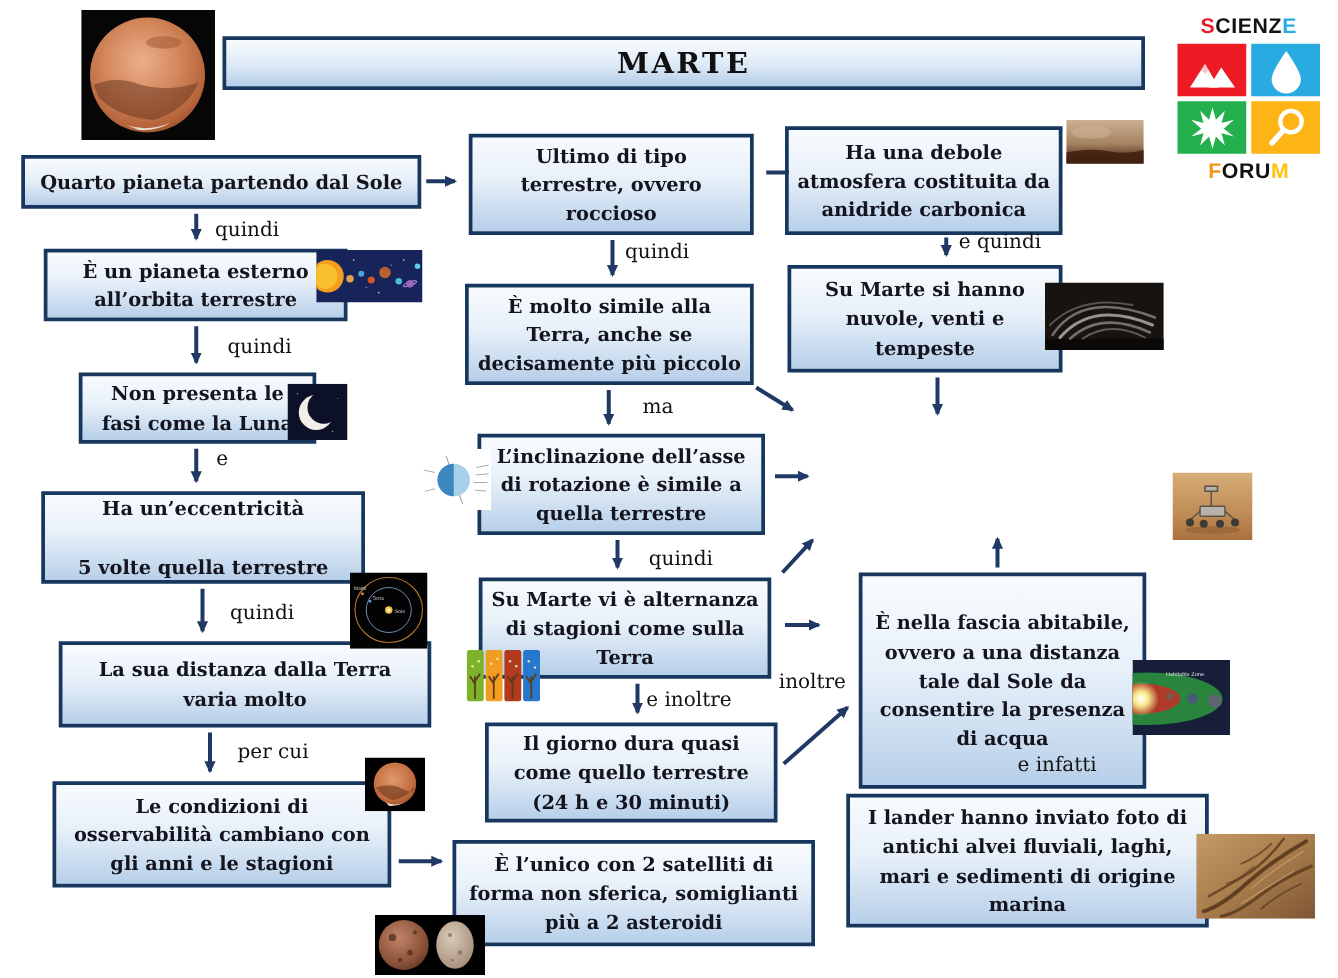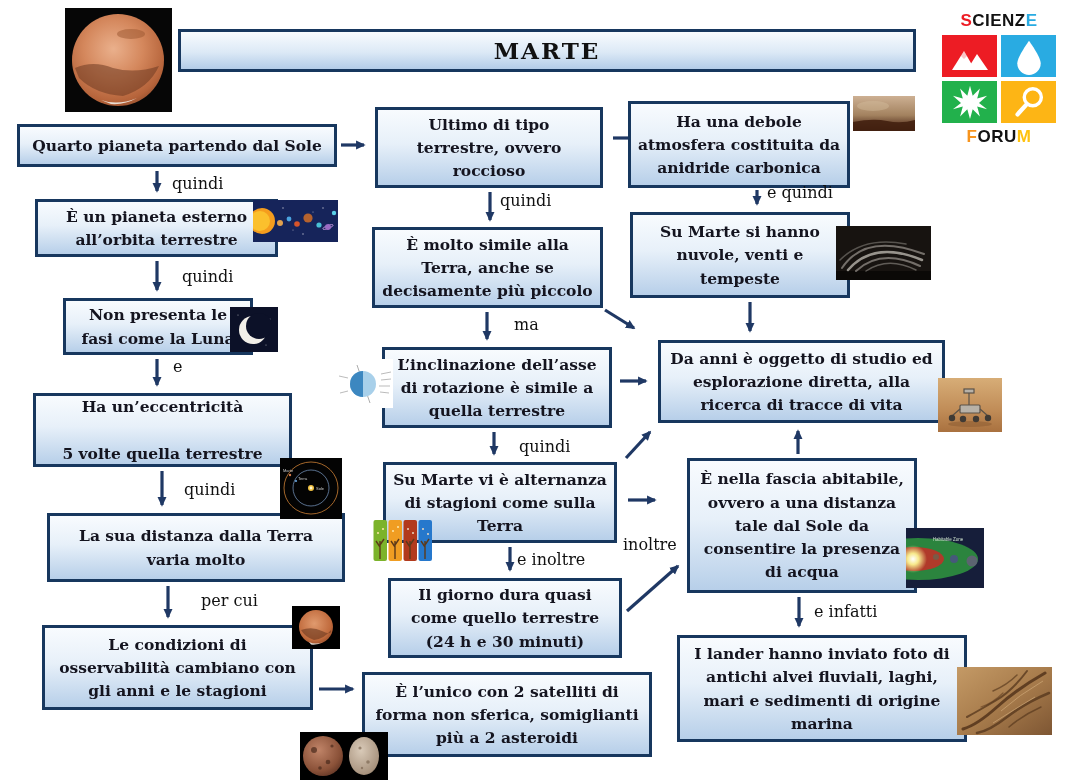--- a/index.html
+++ b/index.html
@@ -128,38 +128,35 @@
 (24 h e 30 minuti)</div>
   <div class="node" style="left:362px;top:672px;width:290px;height:85px">È l’unico con 2 satelliti di
 forma non sferica, somiglianti
 più a 2 asteroidi</div>
   <div class="node" style="left:628px;top:101px;width:222px;height:87px">Ha una debole
 atmosfera costituita da
 anidride carbonica</div>
   <div class="node" style="left:630px;top:212px;width:220px;height:86px">Su Marte si hanno
 nuvole, venti e
 tempeste</div>
-  <div class="node" style="left:658px;top:340px;width:287px;height:83px">Da anni è oggetto di studio ed
-esplorazione diretta, alla
-ricerca di tracce di vita</div>
-  <div class="node" style="left:687px;top:458px;width:230px;height:135px">È nella fascia abitabile,
+  <div class="node" style="left:687px;top:458px;width:230px;height:173px">È nella fascia abitabile,
 ovvero a una distanza
 tale dal Sole da
 consentire la presenza
 di acqua</div>
   <div class="node" style="left:677px;top:635px;width:290px;height:107px">I lander hanno inviato foto di
 antichi alvei fluviali, laghi,
 mari e sedimenti di origine
 marina</div>
 
   <span class="edge-label" style="left:172px;top:174px">quindi</span>
   <span class="edge-label" style="left:182px;top:267px">quindi</span>
   <span class="edge-label" style="left:173px;top:357px">e</span>
   <span class="edge-label" style="left:184px;top:480px">quindi</span>
-  <span class="edge-label" style="left:201px;top:591px">per cui</span>
+  <span class="edge-label" style="left:190px;top:591px">per cui</span>
   <span class="edge-label" style="left:500px;top:191px">quindi</span>
   <span class="edge-label" style="left:514px;top:315px">ma</span>
   <span class="edge-label" style="left:519px;top:437px">quindi</span>
   <span class="edge-label" style="left:517px;top:550px">e inoltre</span>
   <span class="edge-label" style="left:623px;top:535px">inoltre</span>
   <span class="edge-label" style="left:767px;top:183px">e quindi</span>
   <span class="edge-label" style="left:814px;top:602px">e infatti</span>
 
   <div class="img" style="left:65px;top:8px">
     <svg width="107" height="104" viewBox="0 0 107 104">

